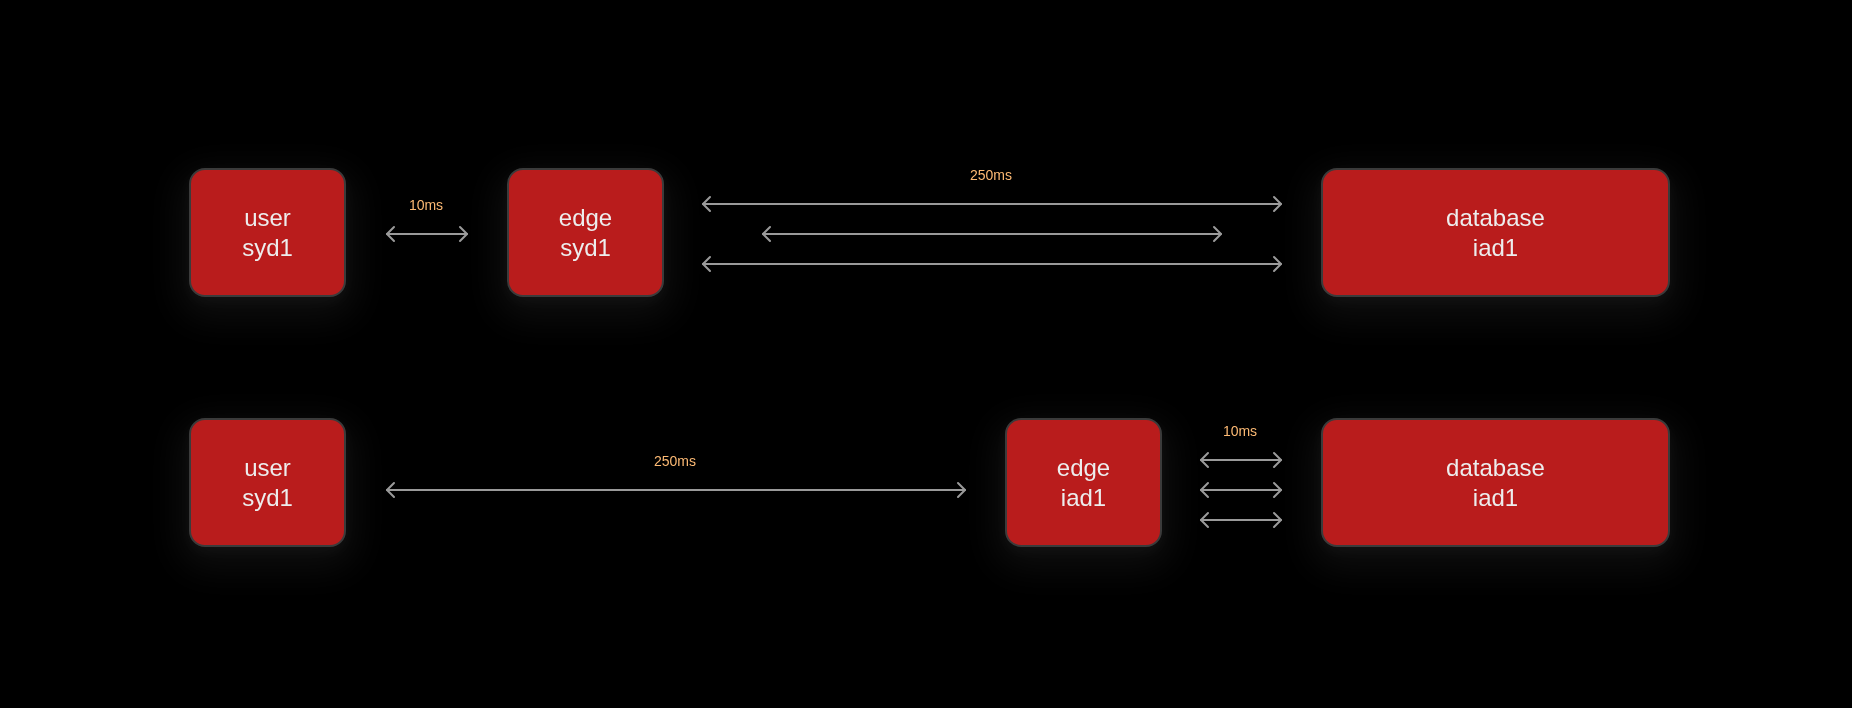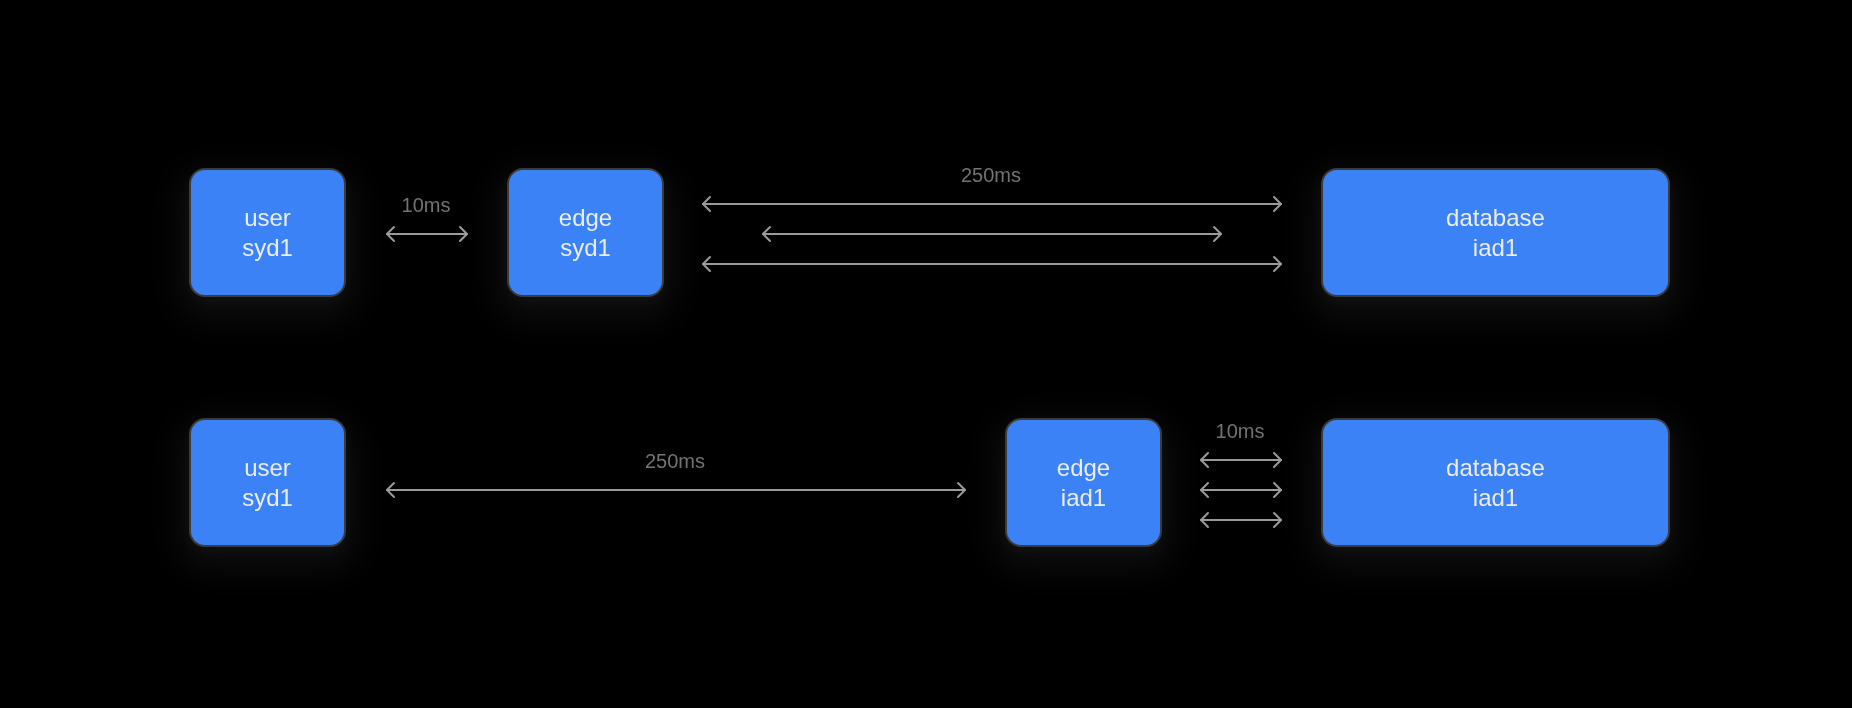--- a/index.html
+++ b/index.html
@@ -17,41 +17,41 @@
     }
     #canvas {
       position: absolute;
       left: 0; top: 0;
       width: 1852px;
       height: 708px;
     }
     .node {
       position: absolute;
       box-sizing: border-box;
-      background: #3b82f6;
+      background: #b91c1c;
       border: 2px solid #3b3b3b;
       border-radius: 16px;
       box-shadow: 0 12px 36px 10px rgba(255,255,255,0.055), 0 4px 14px 2px rgba(255,255,255,0.03);
       display: flex;
       flex-direction: column;
       align-items: center;
       justify-content: center;
     }
     .node .line {
       font-size: 24px;
       line-height: 30px;
       color: #ededed;
       text-align: center;
       white-space: nowrap;
     }
     .latency {
       position: absolute;
-      font-size: 20px;
+      font-size: 14px;
       line-height: 26px;
-      color: #737373;
+      color: #fdba74;
       text-align: right;
       transform: translateX(-50%);
       white-space: nowrap;
     }
     svg.arrows {
       position: absolute;
       left: 0; top: 0;
       width: 1852px;
       height: 708px;
       pointer-events: none;

